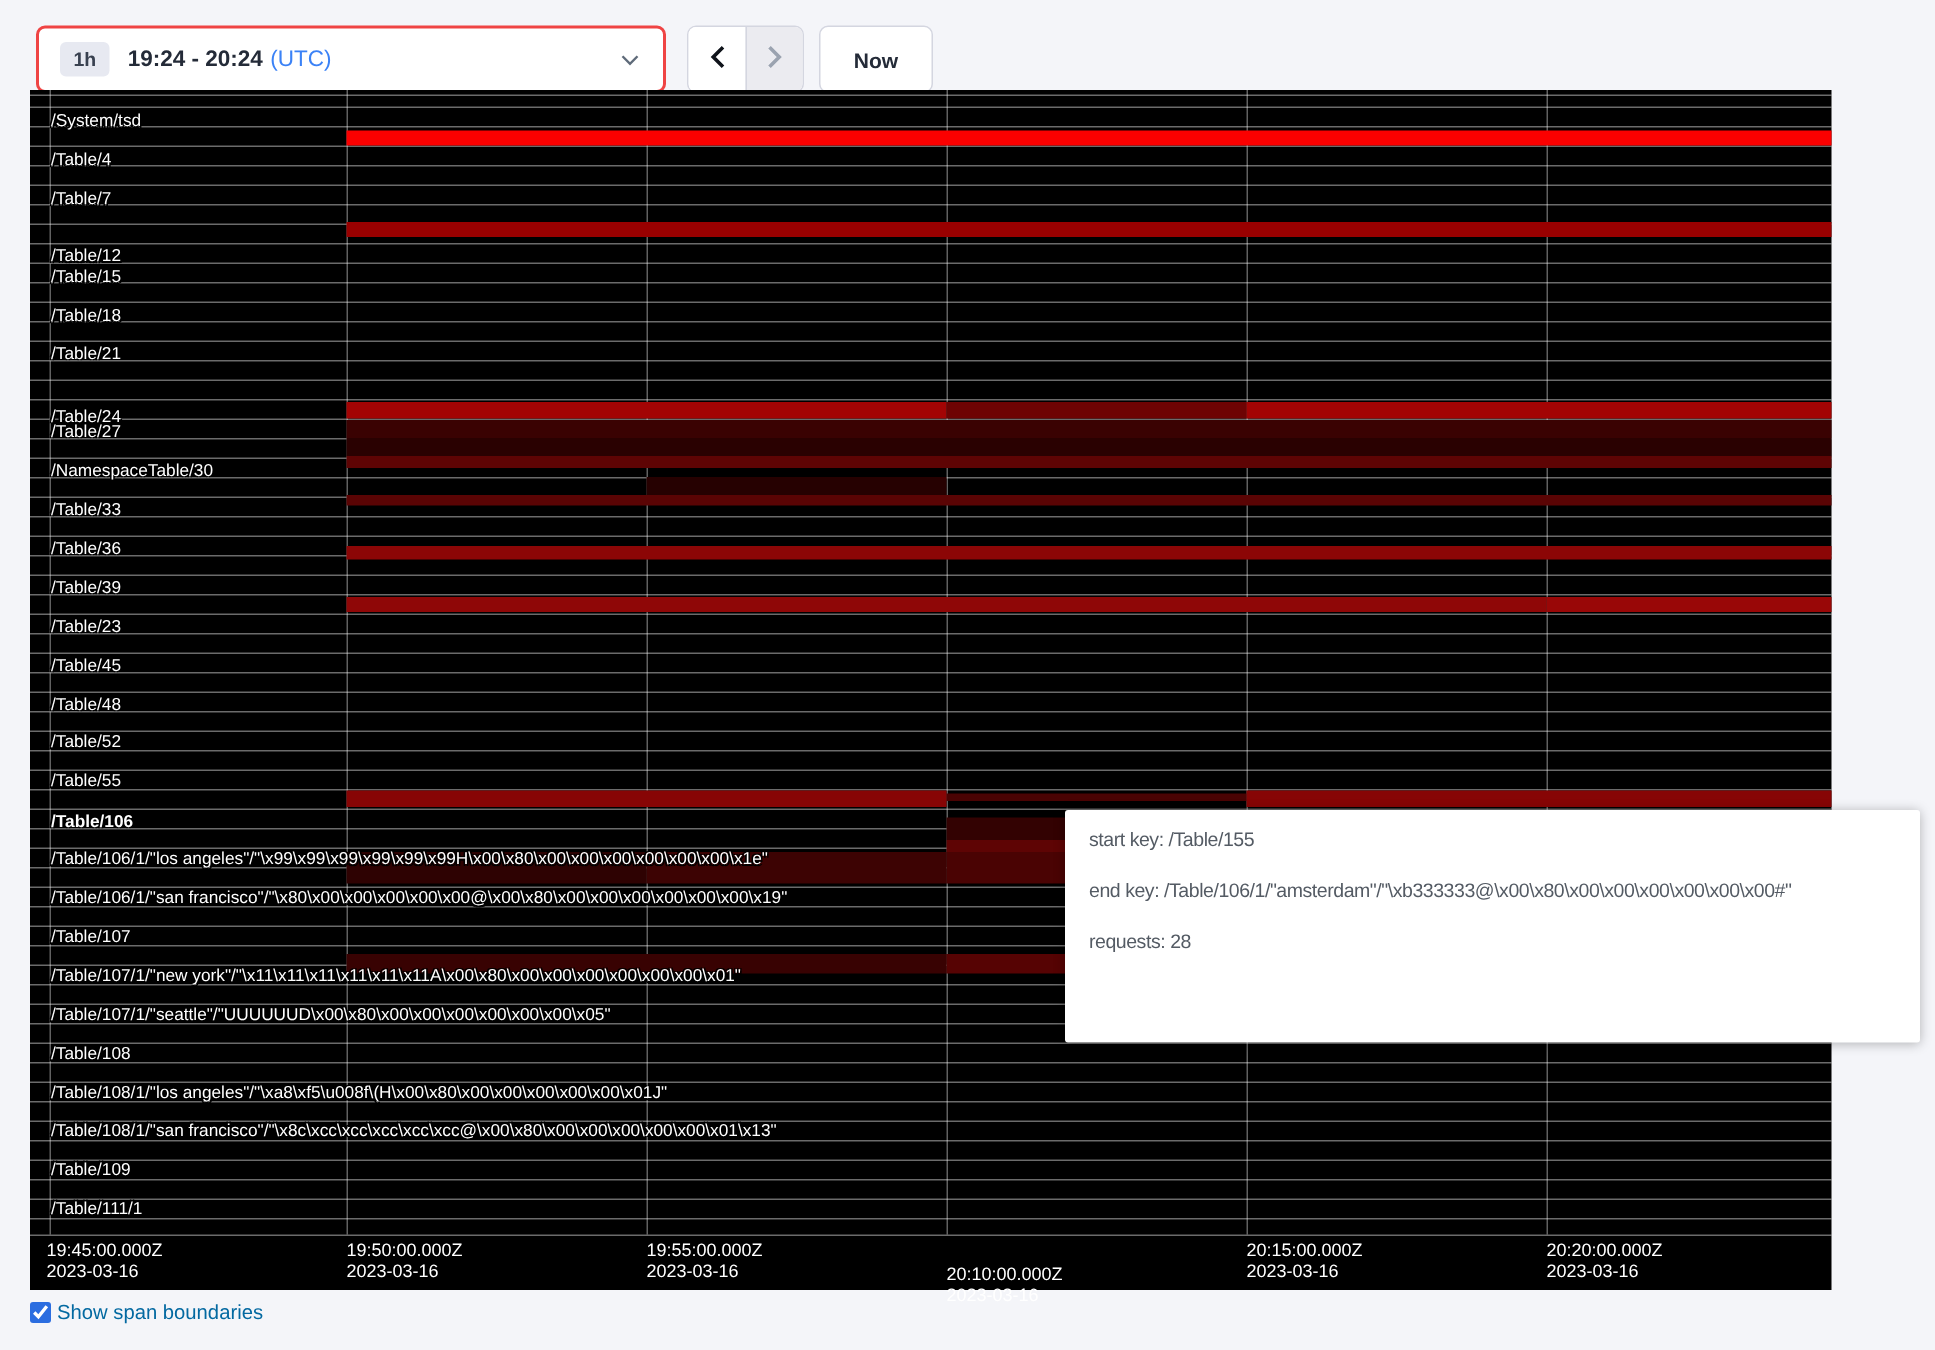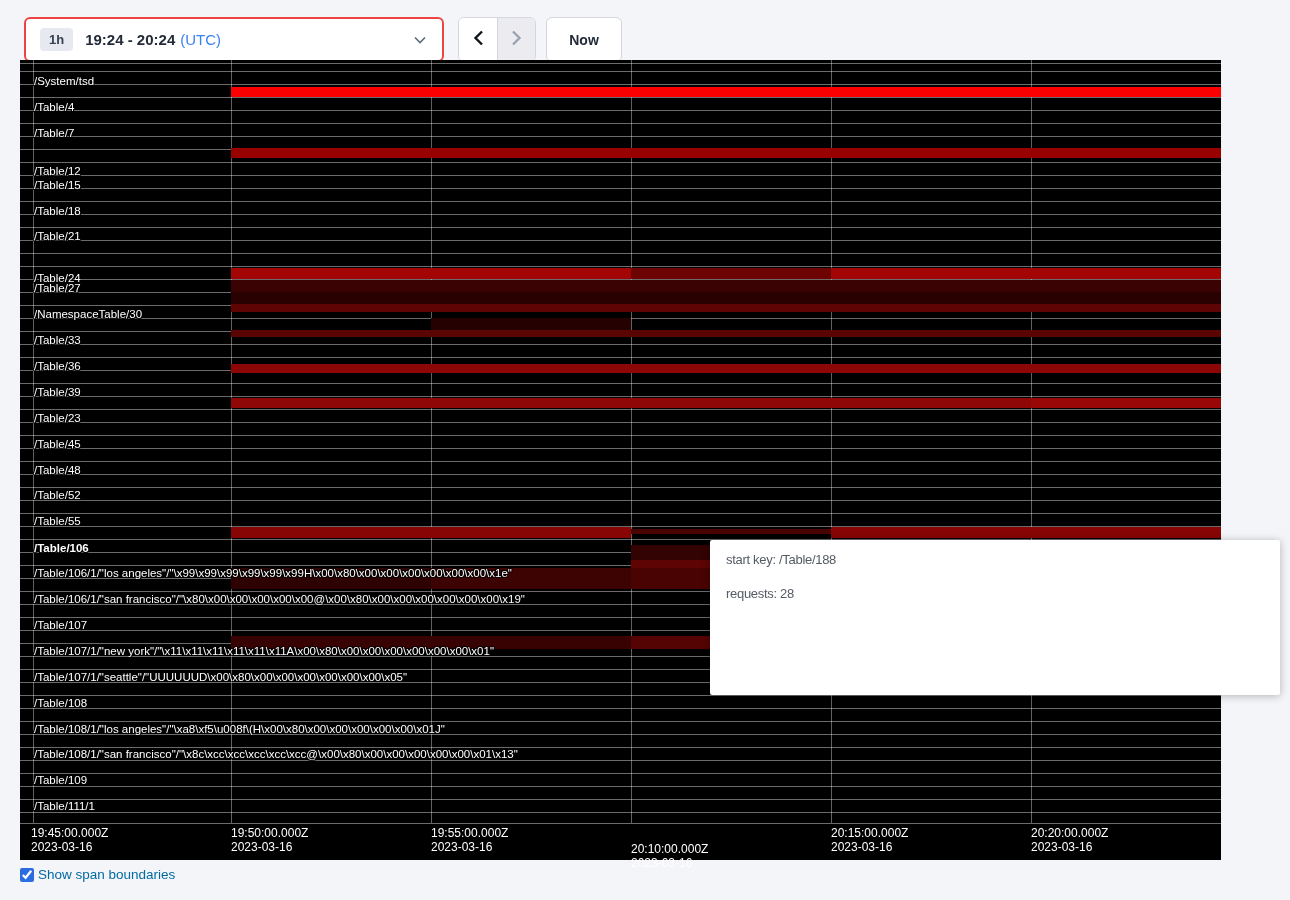--- a/index.html
+++ b/index.html
@@ -222,20 +222,21 @@
       <div>20:15:00.000Z</div>
       <div>2023-03-16</div>
     </div>
     <div class="x-tick" style="left: 1011px;">
       <div>20:20:00.000Z</div>
       <div>2023-03-16</div>
     </div>
   </div>
 
 <div class="abs tooltip">
-  <div>start key: /Table/188</div>
+  <div>start key: /Table/155</div>
+  <div>end key: /Table/106/1/"amsterdam"/"\xb333333@\x00\x80\x00\x00\x00\x00\x00\x00#"</div>
   <div>requests: 28</div>
 </div>
 
 <div class="abs footer">
   <input type="checkbox" id="spanbound" checked="" style="">
   <label for="spanbound">Show span boundaries</label>
 </div>
 
 </body></html>

